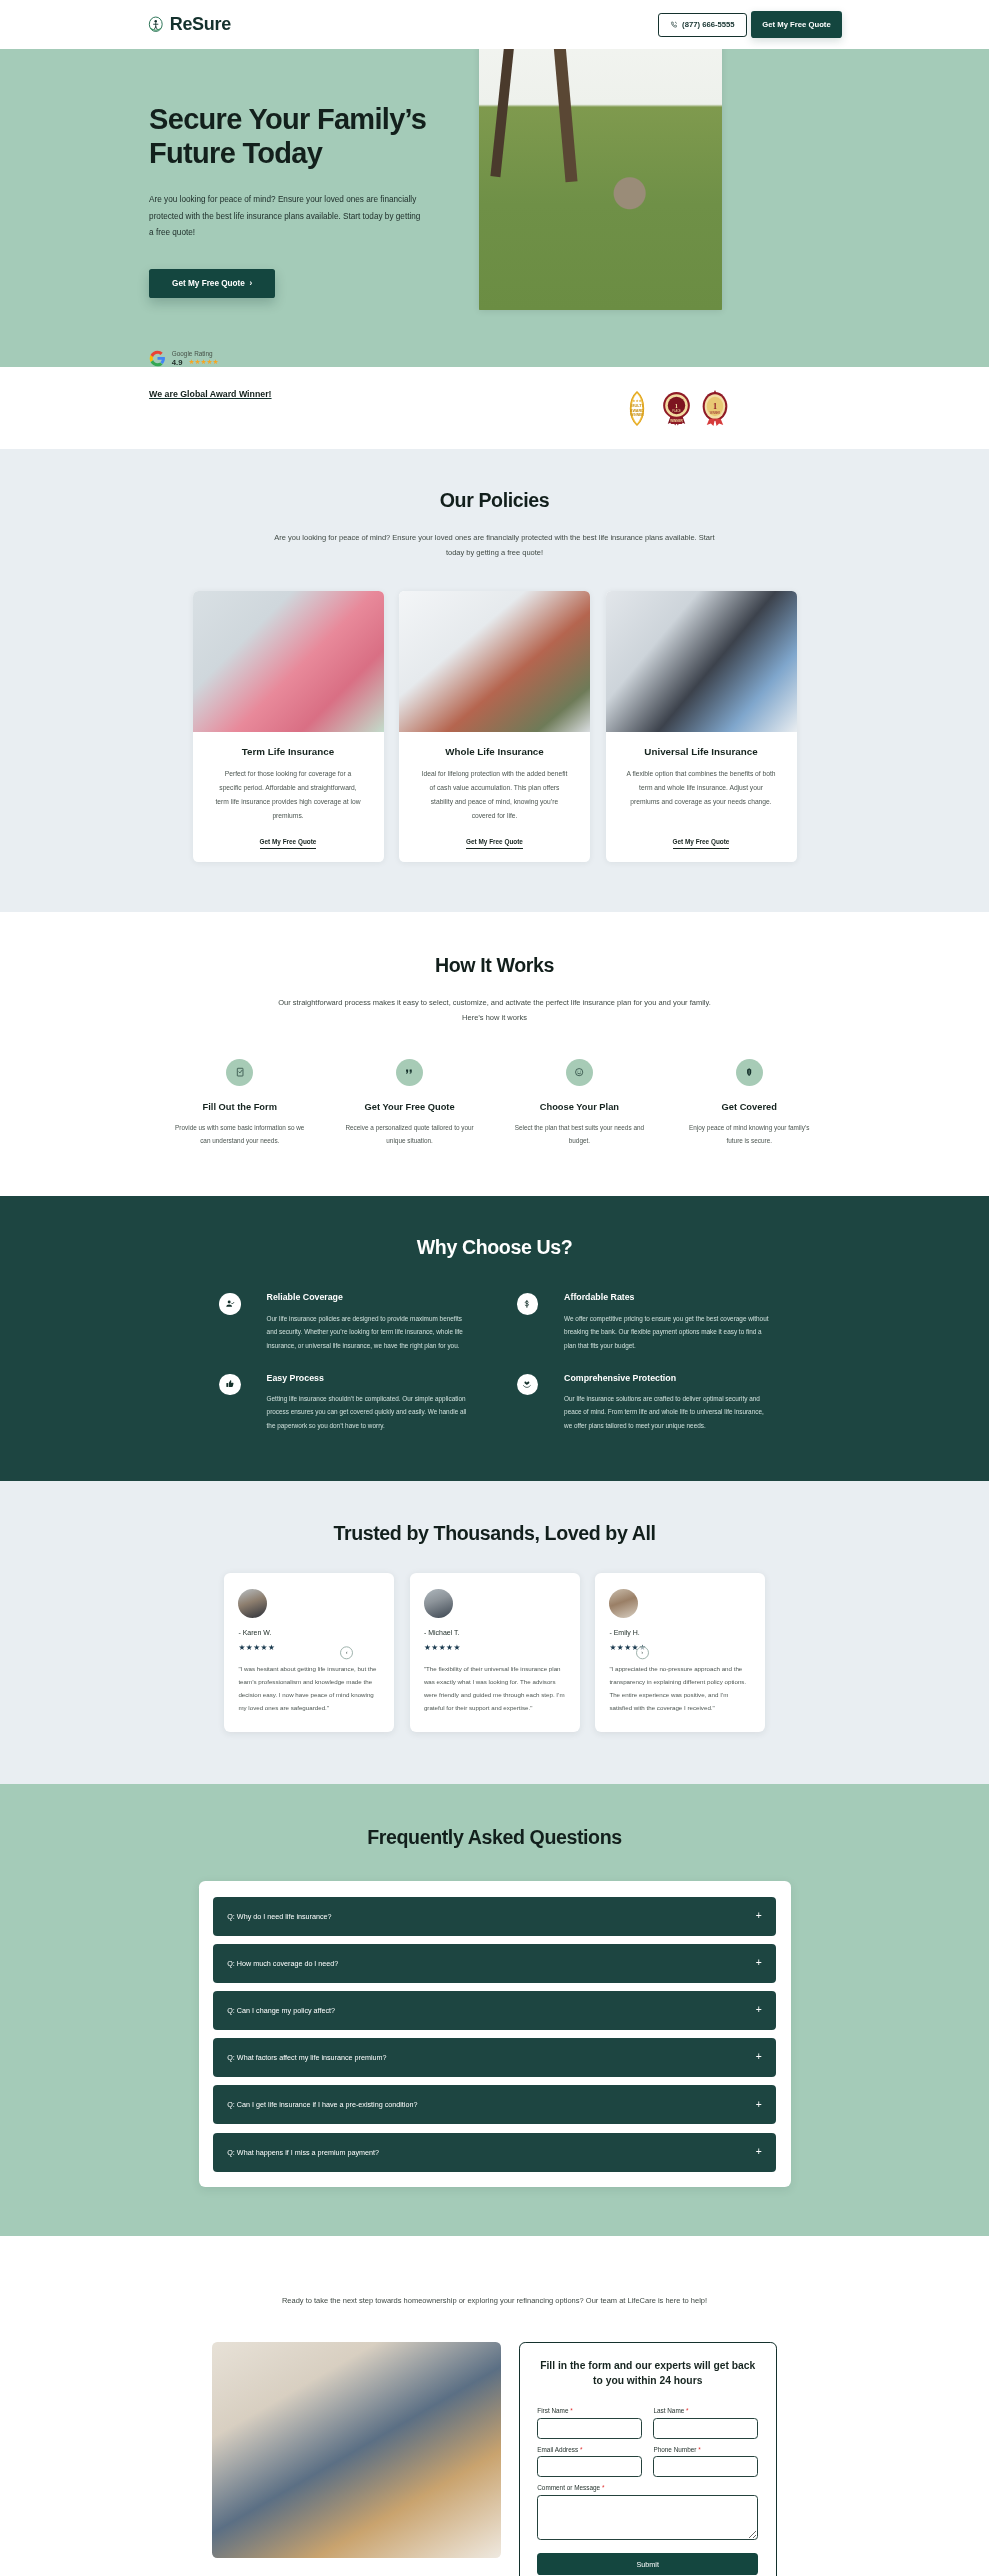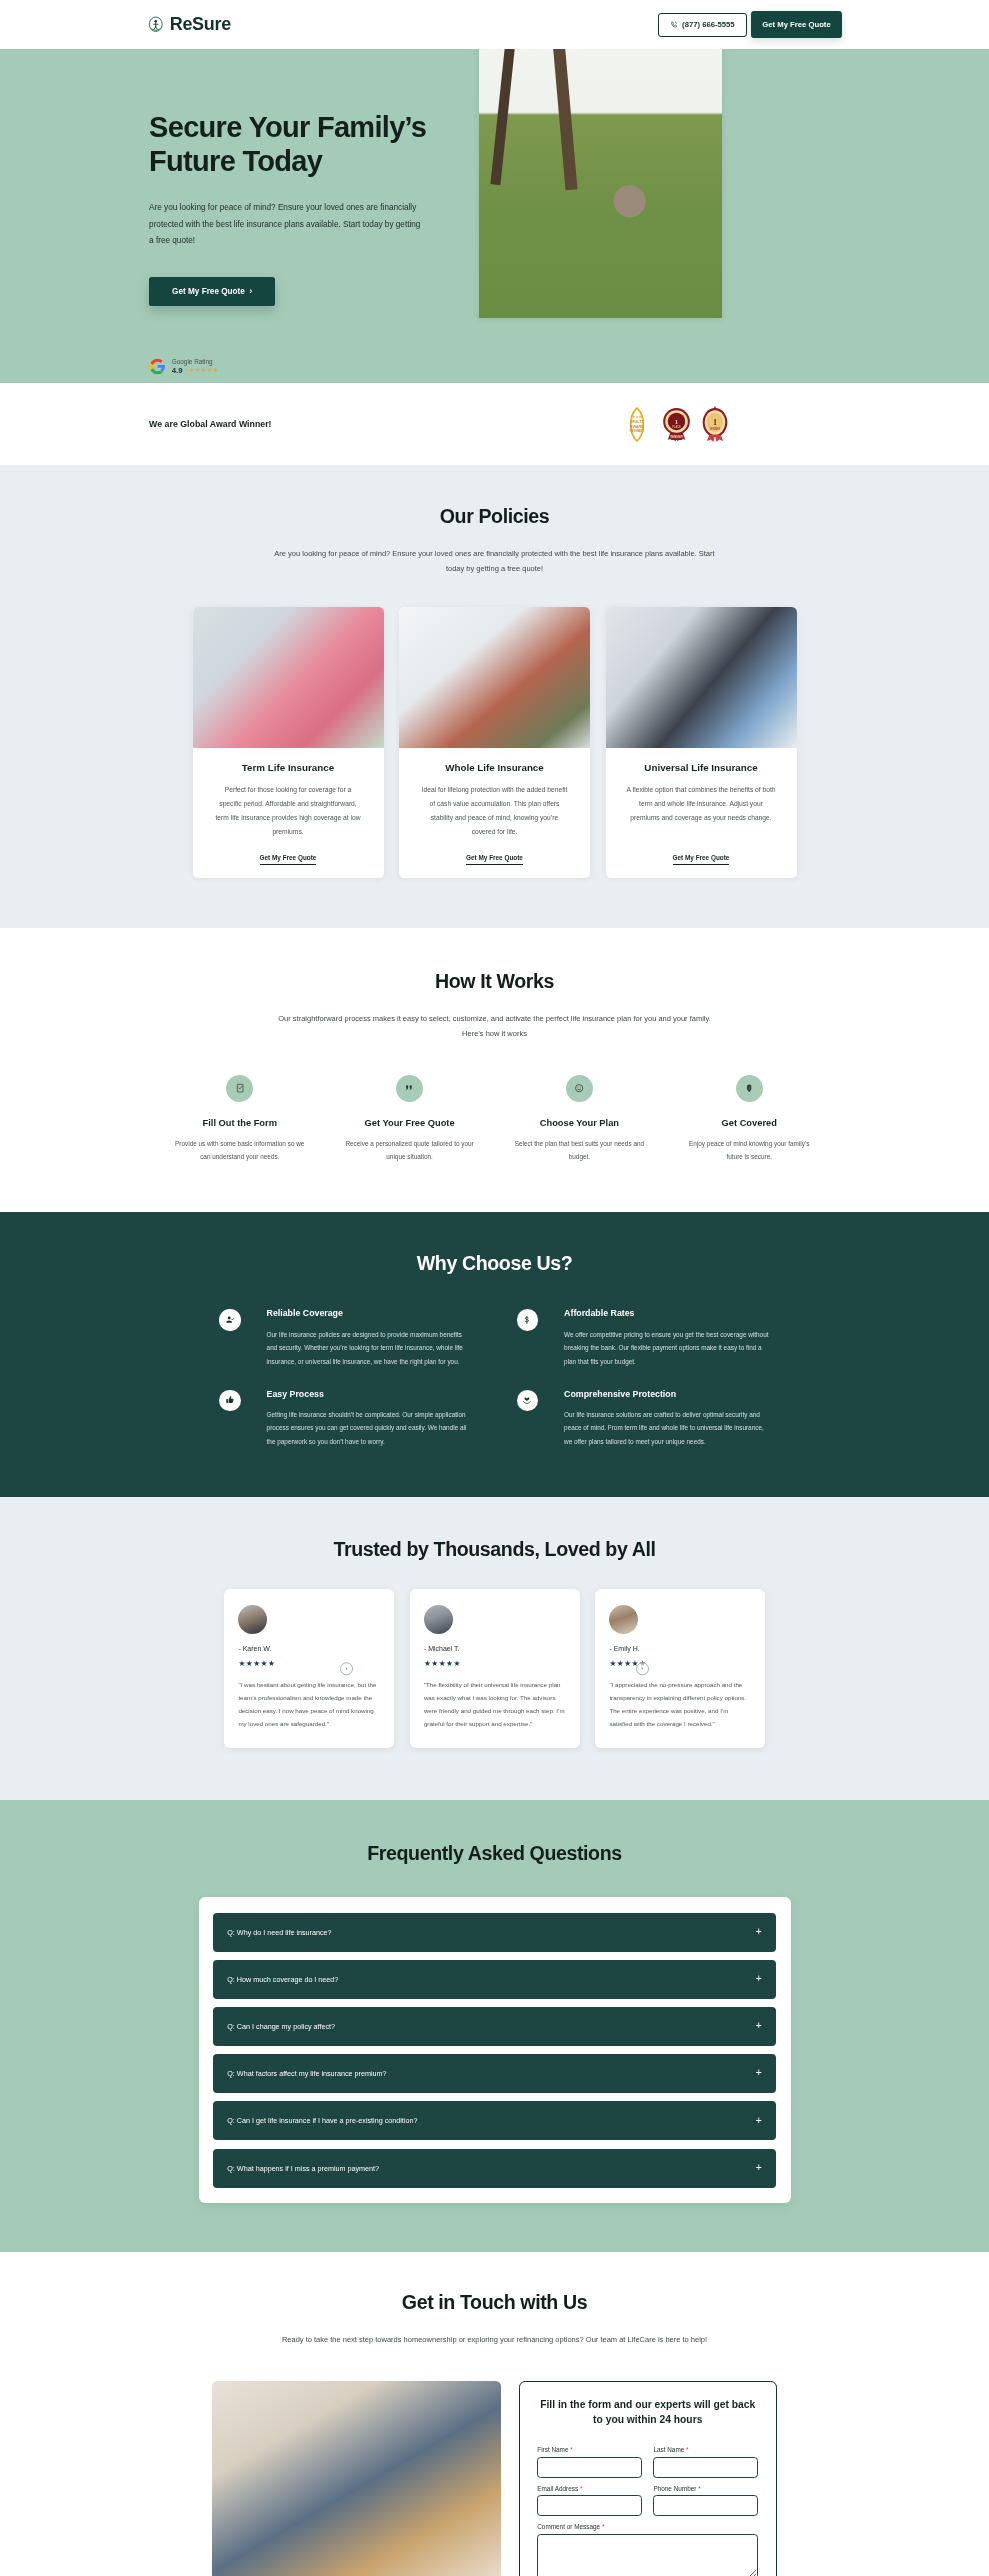--- a/index.html
+++ b/index.html
@@ -47,21 +47,21 @@
 
   
   .hero {
     background: #a4cbb8;
     position: relative;
     min-height: 291px;
     display: flex;
     align-items: stretch;
   }
   .hero-inner {
-    width: 696px; margin: 8px auto; display: flex; align-items: flex-end;
+    width: 696px; margin: 0 auto; display: flex; align-items: flex-end;
     position: relative;
   }
   .hero-copy { width: 340px; padding: 54px 31px 0 2.6px; }
   .hero-title {
     font-size: 29px; line-height: 1.17; font-weight: 700;
     letter-spacing: -0.7px; color: #13201c;
   }
   .hero-sub {
     margin-top: 21.6px; font-size: 8.2px; line-height: 2.0; color: #1c2b27;
     max-width: 278px;
@@ -85,22 +85,23 @@
     box-shadow: 0 1px 7.2px rgba(0,0,0,.10);
   }
   .ph { width: 100%; height: 100%; display: block; }
 
   
   .award-strip {
     background: #ffffff; height: 82px;
     display: flex; align-items: center;
   }
   .award-inner {
-    width: 696px; margin: 0 auto; display: flex; align-items: center;
+    width: 696px; margin: 0 auto; display: flex; 
     padding: 0 2.6px;
+    text-decoration: underline;
   }
   .award-text { font-size: 8.8px; font-weight: 600; color: #13201c; }
   .award-badges { margin-left: auto; display: flex; align-items: center; gap: 10.3px; padding-right: 111px; }
   .badge-svg { display: block; }
 
   
   .section { padding: 38px 0; }
   .sec-inner { width: 696px; margin: 0 auto; padding: 0 2.6px; }
   .sec-title {
     font-size: 19.6px; font-weight: 700; text-align: center;
@@ -588,21 +589,20 @@
         <div class="faq-item">
           <span class="faq-q">Q: What happens if I miss a premium payment?</span>
           <span class="faq-plus">+</span>
         </div>
       </div>
     </div>
   </section>
 
   <section class="section contact">
     <div class="sec-inner">
-      <h2 class="sec-title">Get in Touch with Us</h2>
       <p class="sec-sub">Ready to take the next step towards homeownership or exploring your refinancing options? Our team at LifeCare is here to help!</p>
       <div class="contact-row">
         <div class="contact-left">
           <div class="contact-photo">
               <div class="ph img-contact"></div>
             </div>
 
         </div>
 
         <form class="contact-form">

